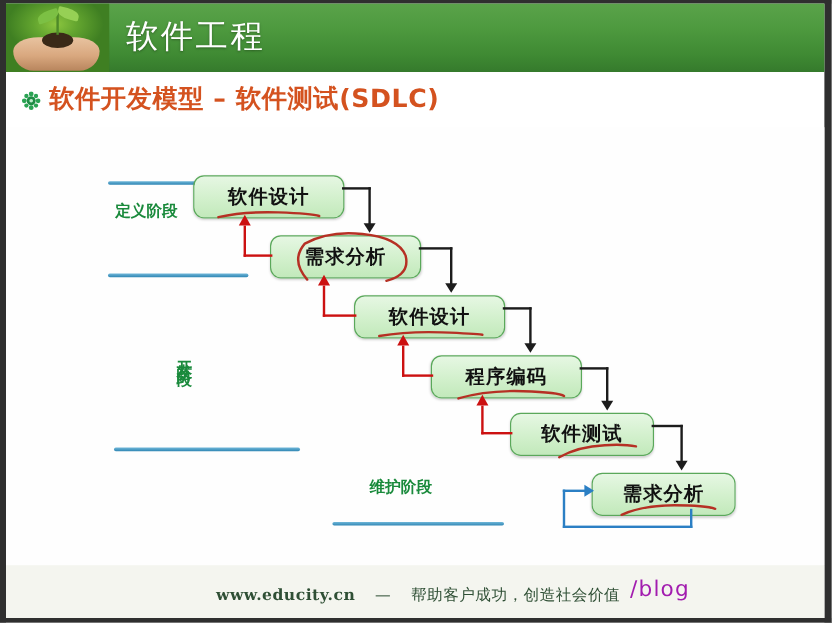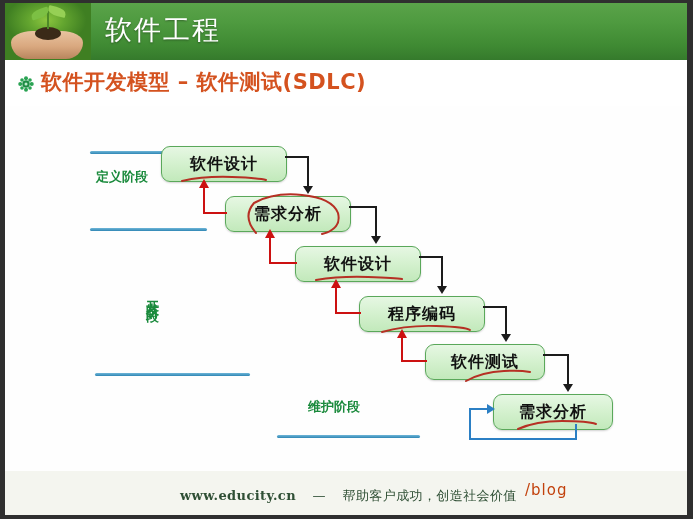--- a/index.html
+++ b/index.html
@@ -110,21 +110,21 @@
   }
   .footer-url{font-weight:bold;}
   .watermark{
     position:absolute;right:14px;top:12px;
     font-family:"DejaVu Sans","Liberation Sans",sans-serif;
     font-size:13px;color:#c9c9c9;white-space:nowrap;
   }
   .watermark-ghost{
     position:absolute;left:520px;top:10px;
     font-family:"DejaVu Sans","Liberation Sans",sans-serif;
-    font-size:15px;color:#c2410c;white-space:nowrap;letter-spacing:1px;
+    font-size:18px;color:#a21caf;white-space:nowrap;letter-spacing:1px;
   }
 </style>
 </head>
 <body>
 
 <div id="slide">
 
   <div class="frame-top"></div>
   <div class="frame-left"></div>
   <div class="frame-right"></div>

